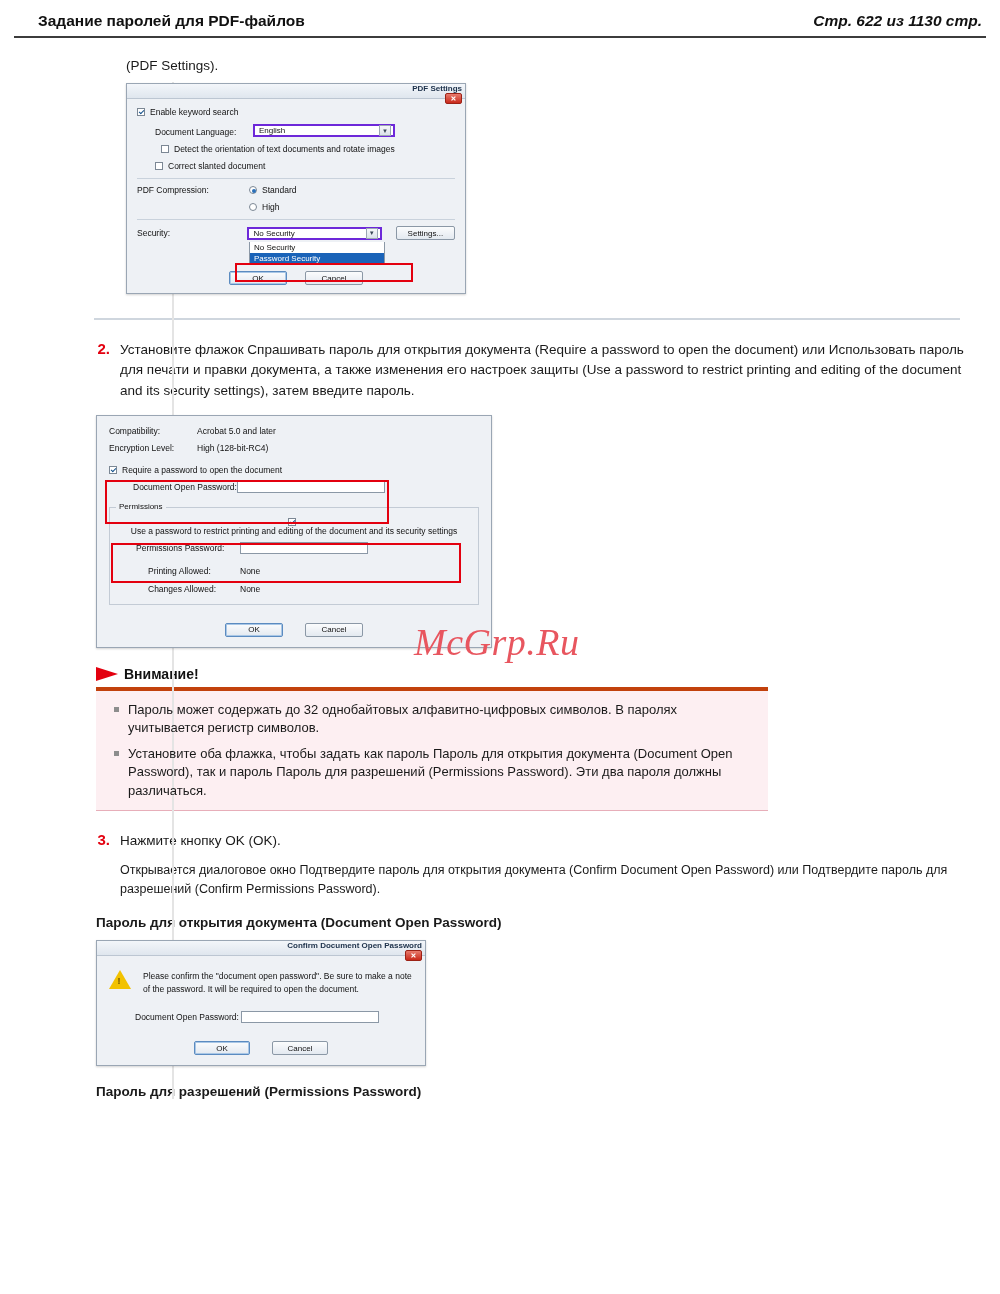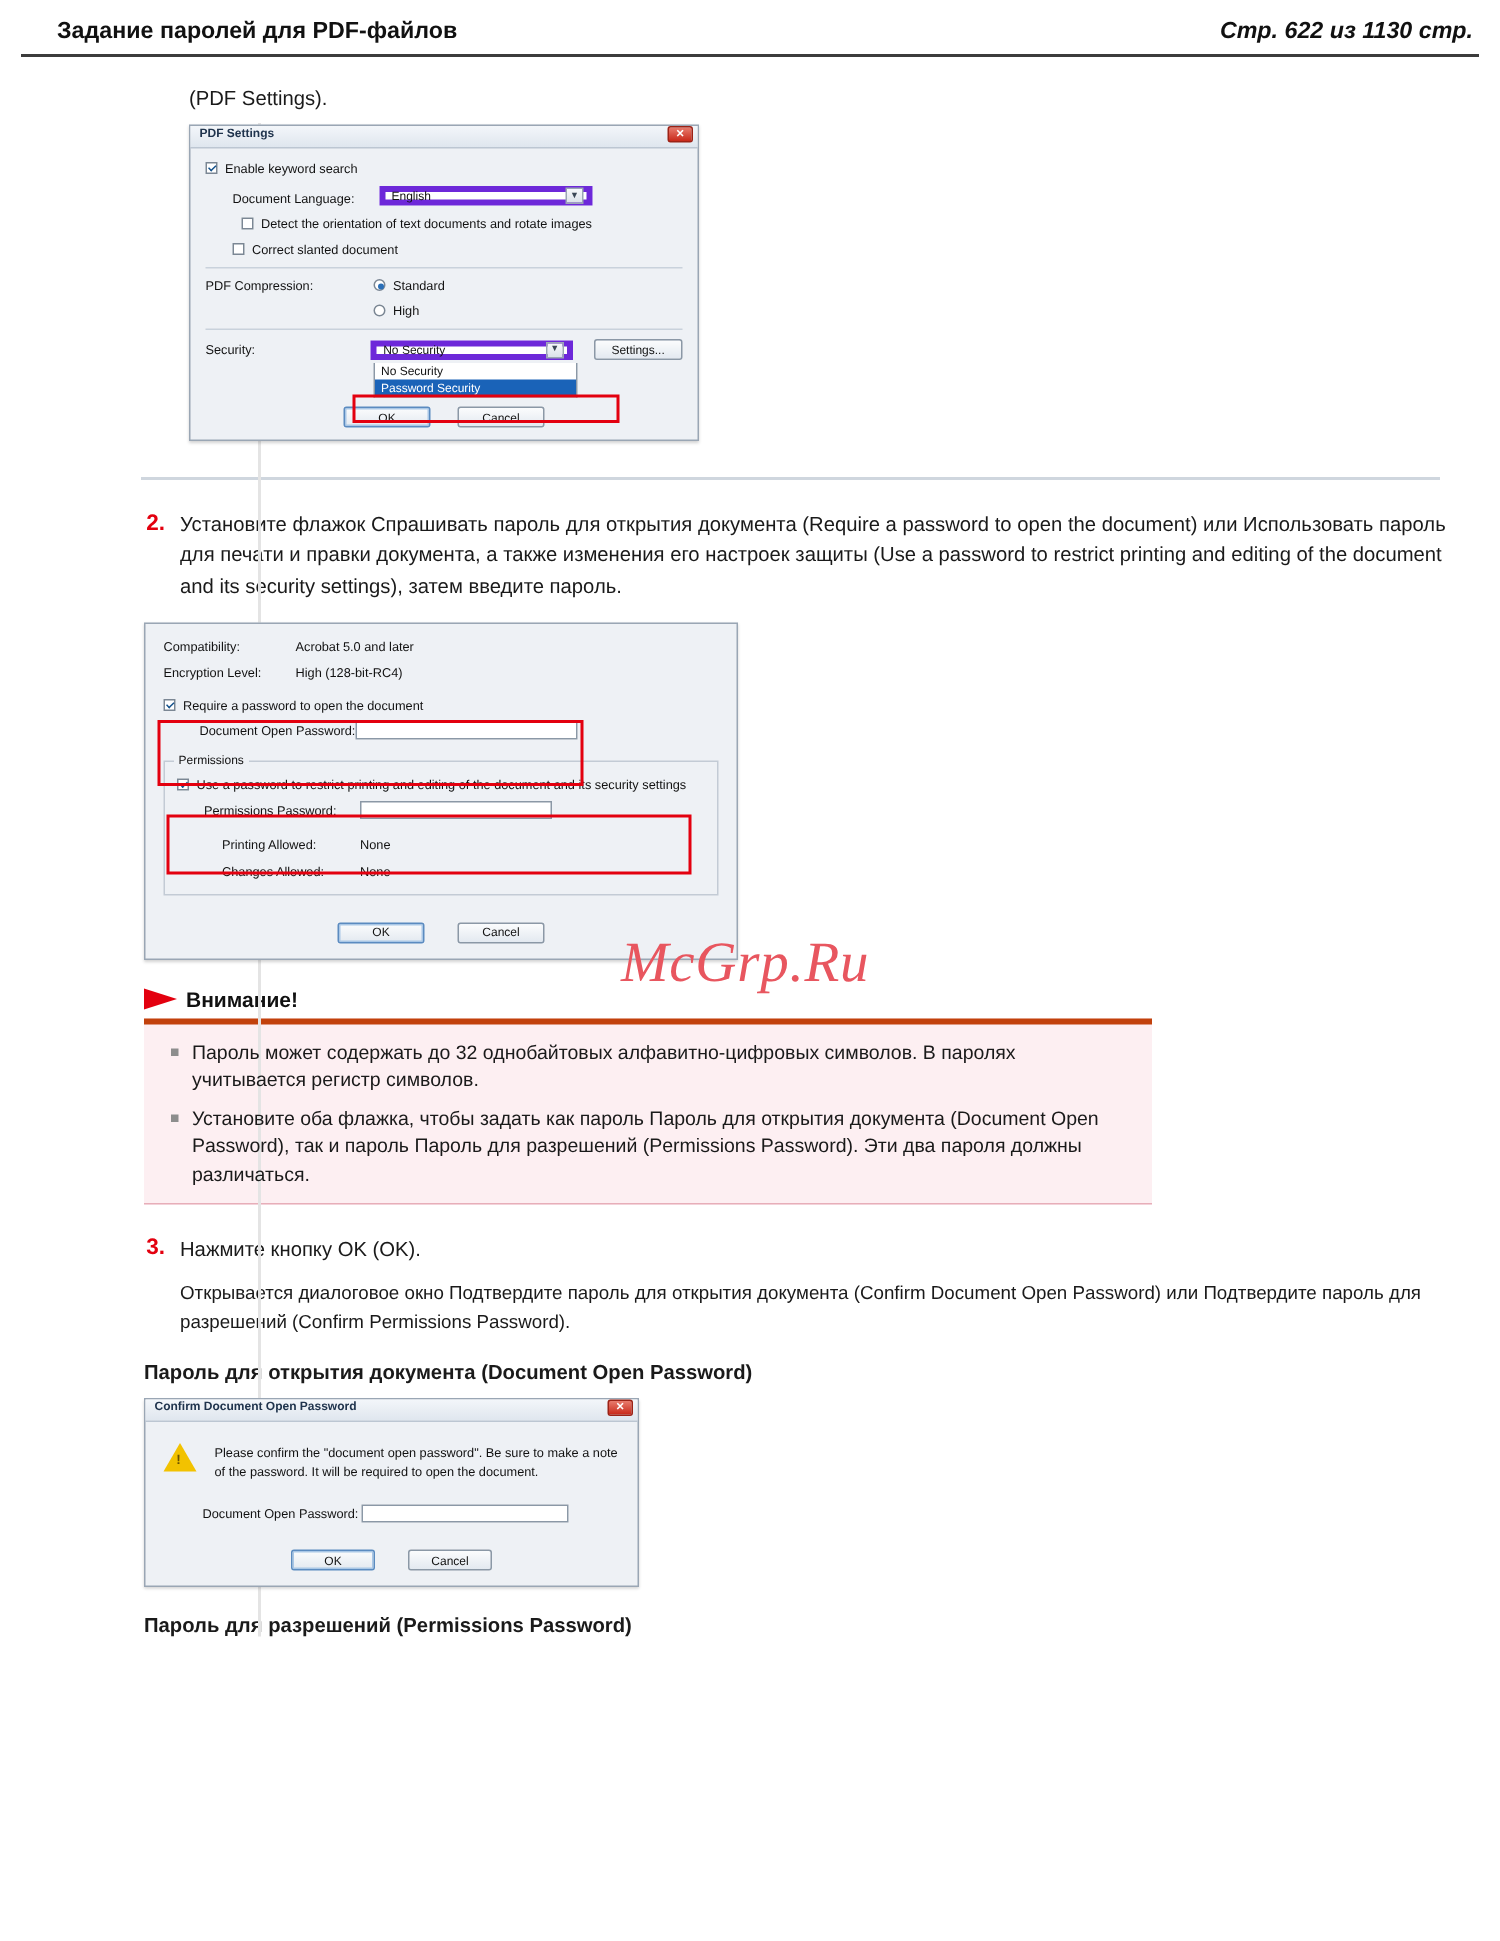--- a/index.html
+++ b/index.html
@@ -40,23 +40,23 @@
     border:1px solid #9aa6b4;
     box-shadow:0 1px 2px rgba(0,0,0,.18);
     font-size:8.5px;
     color:#111;
     position:relative;
   }
   .dlg-title {
     height:15px;
     background:linear-gradient(#f3f6fa,#dfe6ee);
     border-bottom:1px solid #bcc6d2;
-    display:flex; align-items:flex-start; justify-content:space-between;
+    display:flex; align-items:flex-end; justify-content:space-between;
     padding:0 3px 0 6px;
-    font-size:8px; font-weight:bold; color:#20344d;
+    font-size:8px; font-weight:bold; color:#20344d;flex-direction:column;
   }
   .closebox {
     width:17px; height:11px; border-radius:2px;
     background:linear-gradient(#e87b6d,#c9291a);
     border:1px solid #9c2216;
     color:#fff; font-size:7px; line-height:9px; text-align:center;
     font-weight:bold;
   }
   .dlg-body { padding:8px 10px; }
 
@@ -73,21 +73,21 @@
   }
   .rb {
     width:8px;height:8px;border:1px solid #7b8794;border-radius:50%;background:#fff;
     display:inline-block;margin-right:5px;position:relative;flex:none;
   }
   .rb.on::after{
     content:"";position:absolute;left:2px;top:2px;width:4px;height:4px;border-radius:50%;
     background:#2a6fb8;
   }
   .combo {
-    height:13px;border:4px solid #6d28d9;background:#fff;
+    height:13px;border:2px solid #6d28d9;background:#fff;
     display:flex;align-items:center;justify-content:space-between;
     padding:0 2px 0 4px;font-size:8px;
   }
   .combo .arrow {
     width:12px;height:11px;background:linear-gradient(#f6f8fa,#dbe2ea);
     border:1px solid #9aa6b4;display:flex;align-items:center;justify-content:center;
     font-size:6px;color:#3a4756;
   }
   .txtfield { height:12px;border:1px solid #8b98a6;background:#fff; }
   .btn {
@@ -266,21 +266,21 @@
         <span class="lbl">Require a password to open the document</span>
       </div>
       <div class="row" style="margin-left:24px;margin-bottom:14px;">
         <span class="lbl" style="width:104px;">Document Open Password:</span>
         <span class="txtfield" style="width:148px;"></span>
       </div>
 
       <div class="group">
         <span class="legend">Permissions</span>
 
-        <div class="row" style="margin-bottom:6px;">
+        <div class="row" style="margin-bottom:6px;flex-direction:column;">
           <span class="cb on"></span>
           <span class="lbl">Use a password to restrict printing and editing of the document and its security settings</span>
         </div>
         <div class="row" style="margin-left:18px;margin-bottom:12px;">
           <span class="lbl" style="width:104px;">Permissions Password:</span>
           <span class="txtfield" style="width:128px;"></span>
         </div>
         <div class="row" style="margin-left:30px;margin-bottom:8px;">
           <span class="lbl" style="width:92px;">Printing Allowed:</span>
           <span class="lbl">None</span>

